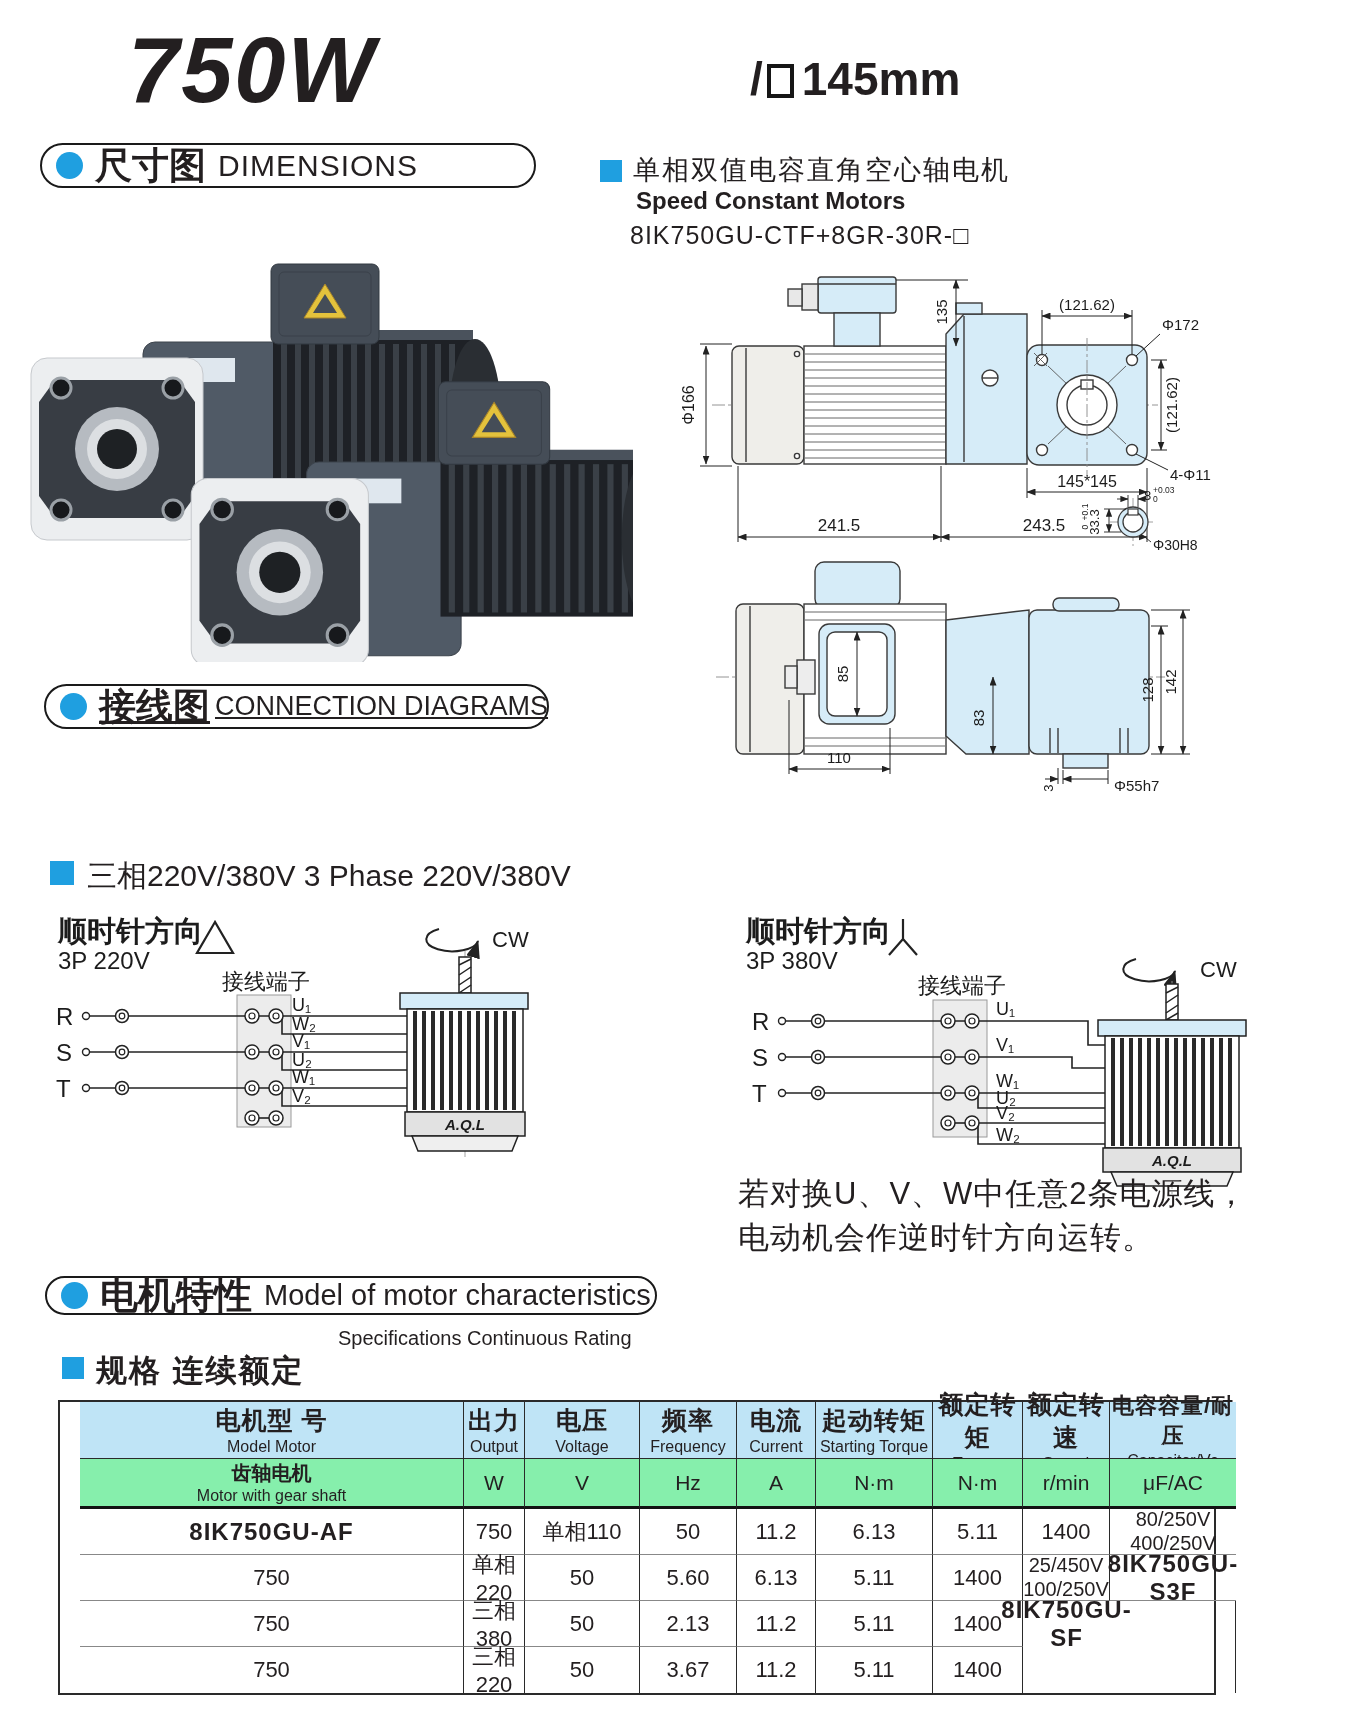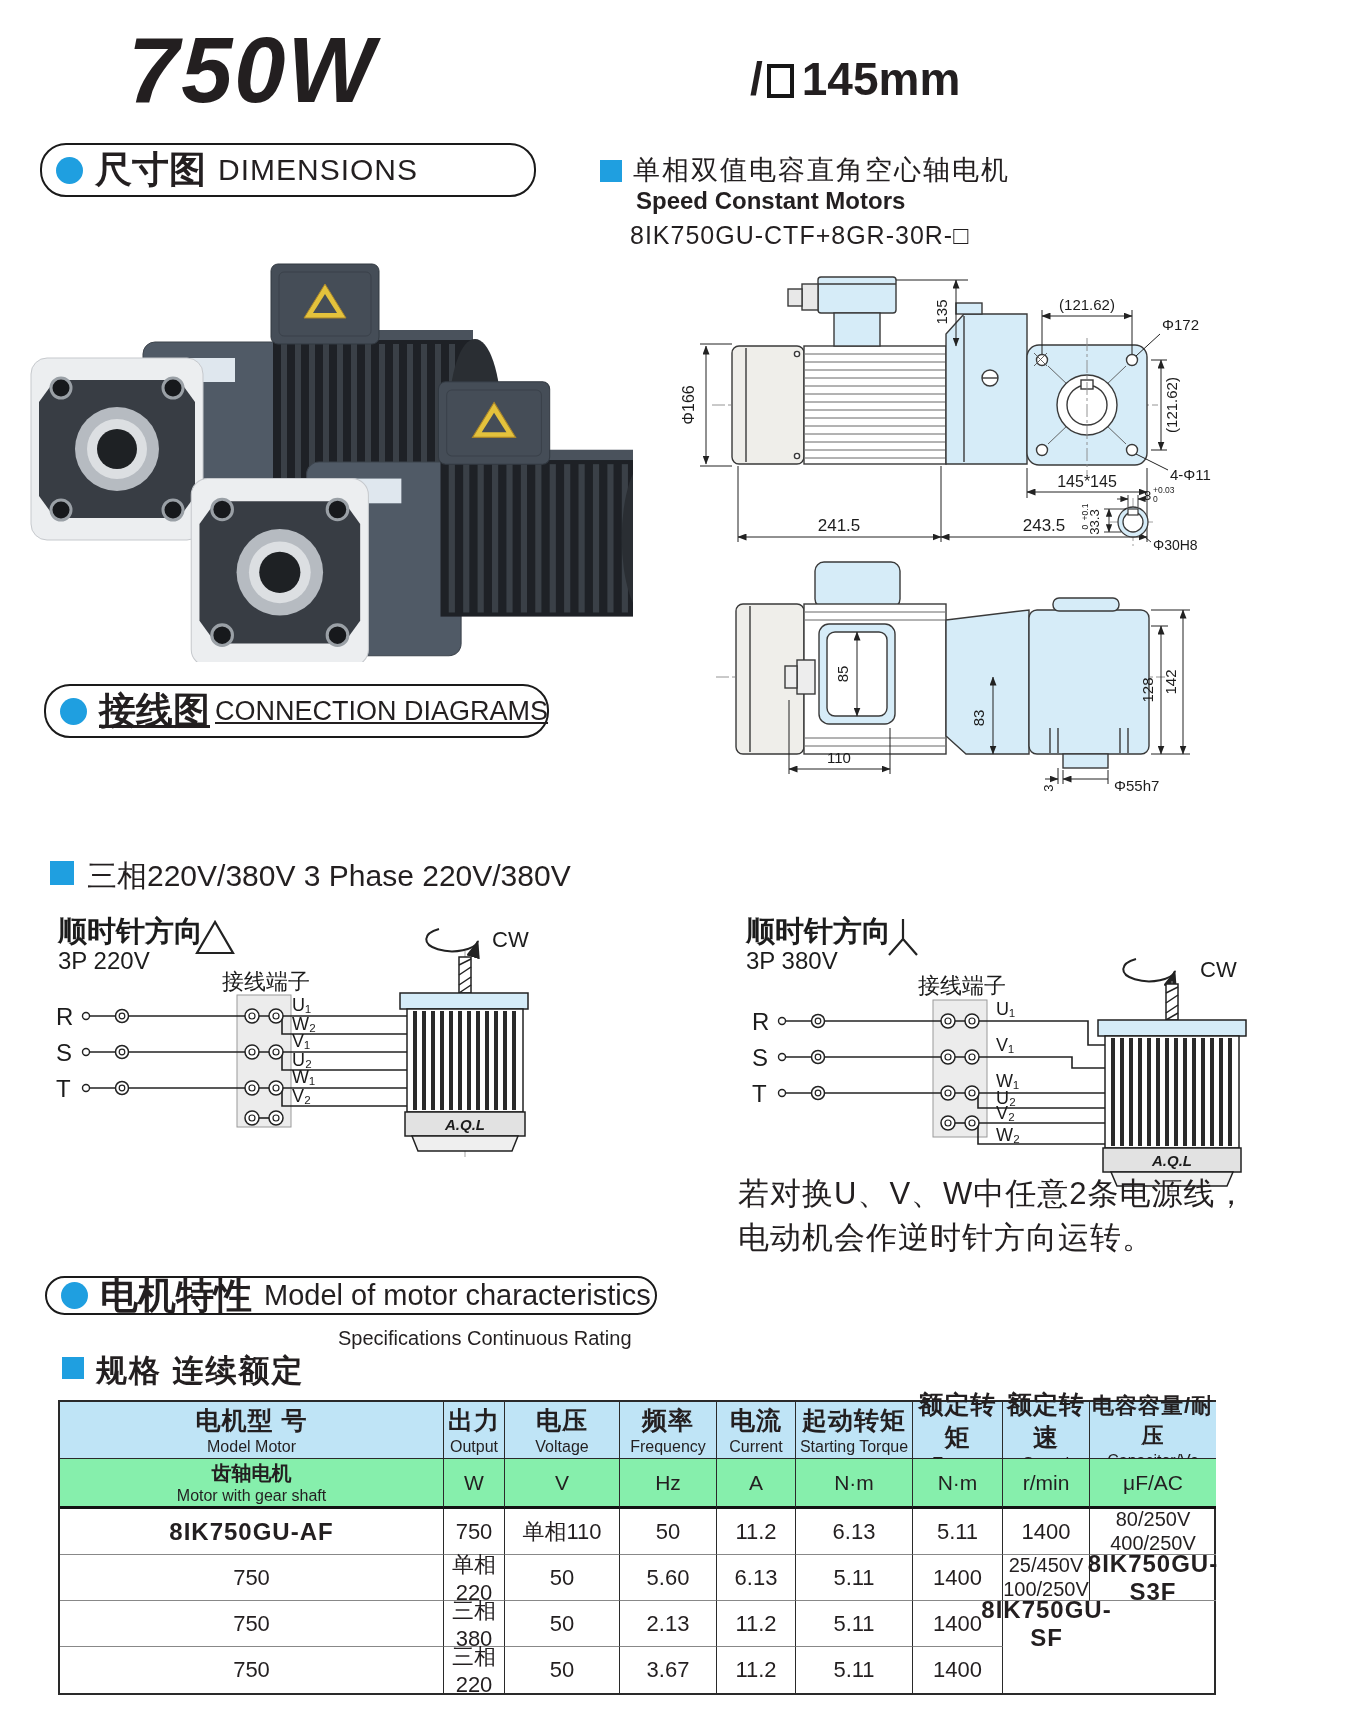--- a/index.html
+++ b/index.html
@@ -7,21 +7,21 @@
     font-family:"Liberation Sans","DejaVu Sans",sans-serif; position:relative; overflow:hidden; }
   .abs { position:absolute; }
 
   
   .main-title { left:128px; top:18px; font-size:92px; font-weight:bold; font-style:italic; letter-spacing:2px;text-align:center; }
   .size-label { left:750px; top:52px; display:flex; align-items:center; font-size:46px; font-weight:bold; }
   .size-label .sq { display:inline-block; width:27px; height:34px; border:4px solid #161616; margin:4px 8px 0 4px; }
 
   
   .pill { border:2.5px solid #1a1a1a; border-radius:26px; background:#fff;
-          display:flex; align-items:center; padding:0 16px 0 14px; height:54px; }
+          display:flex; align-items:center; padding:0 16px 0 14px; height:45px; }
   .pill .dot { width:27px; height:27px; border-radius:50%; background:#1f9fe0; flex:0 0 auto; }
   .pill .zh { font-size:37px; font-weight:bold; margin-left:12px; white-space:nowrap; }
   .pill .en { font-size:30px; margin-left:12px; white-space:nowrap; letter-spacing:1px; }
   #pill-connection .en { font-size:27px; margin-left:5px; letter-spacing:0; }
   #pill-characteristics .zh { font-size:38px; }
   #pill-characteristics .en { font-size:29px; letter-spacing:0; }
 
   
   .bluesq { background:#1f9fe0; display:inline-block; }
   .info-zh { left:633px; top:152px; font-size:27px; letter-spacing:2px; }
@@ -31,21 +31,21 @@
   .banner-3p { left:87px; top:856px; font-size:30px; }
   .spec-banner-zh { left:96px; top:1350px; font-size:31px; font-weight:bold; letter-spacing:2px;}
   .spec-banner-en { left:338px; top:1327px; font-size:20px; }
 
   .note { left:738px; top:1172px; font-size:31px; line-height:1.42; letter-spacing:1px; }
 
   
   .spec-table { left:58px; top:1400px; width:1158px; display:grid;
     grid-template-columns:384px 61px 115px 97px 79px 117px 90px 87px 126px;
     grid-template-rows:57px 50px 46px 46px 46px 46px;
-    border:2px solid #2a2a2a; }
+    border:2px solid #2a2a2a;padding-left:20px; }
   .spec-table .c { border-right:1px solid #2a2a2a; border-bottom:1px solid #888;
     display:flex; flex-direction:column; justify-content:center; align-items:center; text-align:center; }
   .spec-table .c:nth-child(9n) { border-right:none; }
   .spec-table .hd { background:#bfe4f6; border-bottom:1px solid #2a2a2a; }
   .spec-table .hd2 { background:#86efac; border-bottom:3px solid #121212; }
   .spec-table .hzh { font-size:25px; font-weight:bold; letter-spacing:1px; }
   .spec-table .hen { font-size:16px; margin-top:1px; }
   .spec-table .hzh2 { font-size:20px; font-weight:bold; }
   .spec-table .hen2 { font-size:16px; }
   .spec-table .unit { font-size:21px; }

